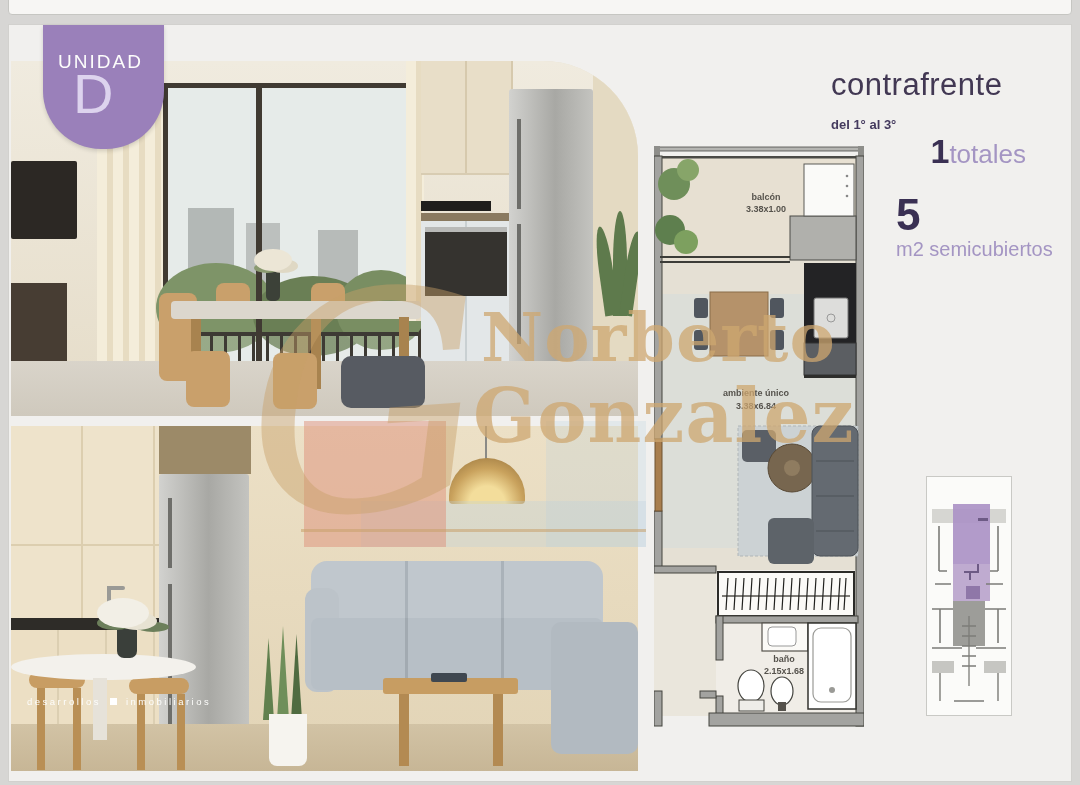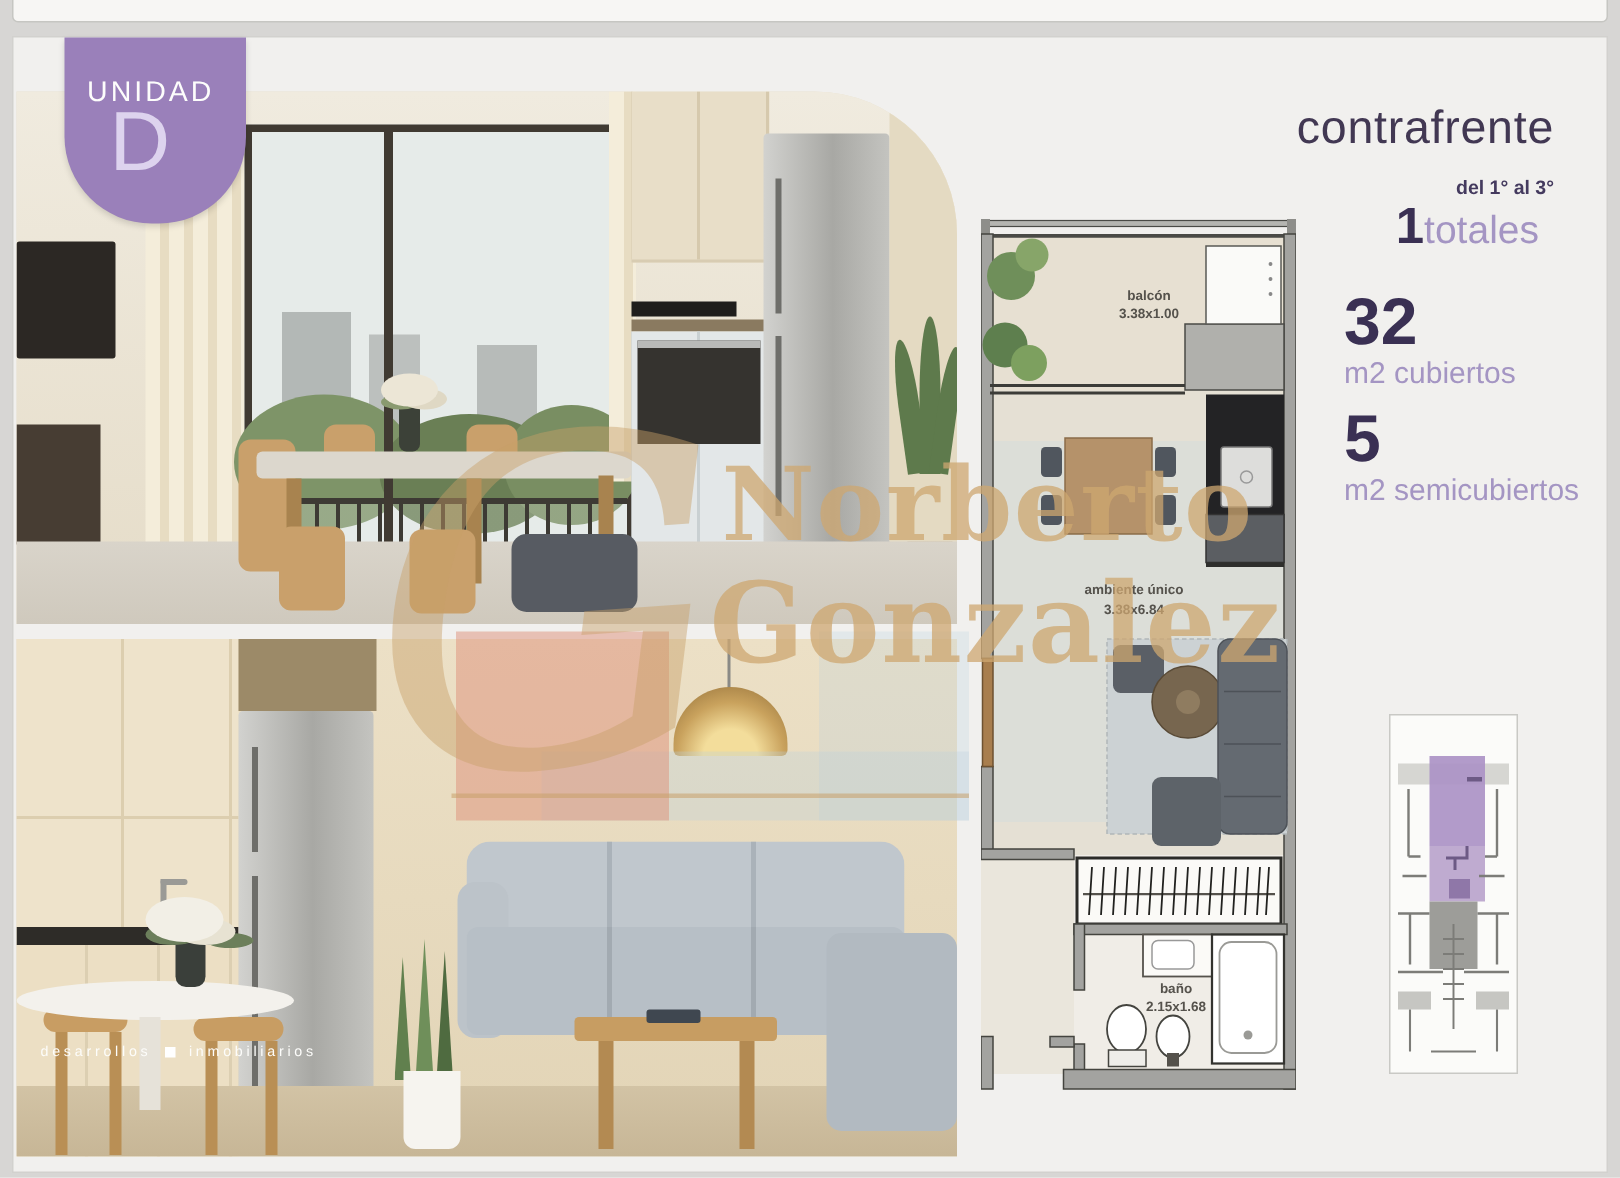--- a/index.html
+++ b/index.html
@@ -18,21 +18,21 @@
 
   
   .badge{left:34px;top:0;width:121px;height:124px;background:#9a80ba;
     border-radius:0 0 58px 58px;z-index:70;box-shadow:0 2px 4px rgba(0,0,0,.15);}
   .badge .u{position:absolute;left:0;right:6px;top:26px;text-align:center;
     color:#fdfdfc;font-size:19px;letter-spacing:2px;}
   .badge .d{position:absolute;left:30px;top:36px;color:#ddd3ee;
     font-size:56px;font-weight:400;}
 
   
-  .hdr{left:822px;top:42px;width:205px;text-align:right;z-index:20;}
+  .hdr{left:822px;top:42px;width:205px;text-align:left;z-index:20;}
   .hdr .orient{font-size:31px;color:#423853;letter-spacing:.5px;font-weight:500;}
   .hdr .floors{font-size:13px;color:#443a5e;font-weight:700;margin-top:14px;}
   .hdr .rooms{margin-top:0;padding-right:10px;display:flex;justify-content:flex-end;align-items:baseline;}
   .hdr .rooms .n{font-size:34px;font-weight:700;color:#3a3053;}
   .hdr .rooms .l{font-size:26px;color:#a495c3;}
 
   
   .specs{left:887px;top:168px;width:180px;z-index:20;}
   .spec{margin-bottom:10px;}
   .spec .v{font-size:44px;font-weight:700;color:#3a3053;line-height:1;}
@@ -325,24 +325,20 @@
     <div class="orient">contrafrente</div>
     <div class="floors">del 1° al 3°</div>
     <div class="rooms">
       <span class="n">1</span>
       <span class="l">totales</span>
     </div>
   </div>
 
   <div class="abs specs">
     <div class="spec">
-      <div class="v">32</div>
-      <div class="t">m2 cubiertos</div>
-    </div>
-    <div class="spec">
       <div class="v">5</div>
       <div class="t">m2 semicubiertos</div>
     </div>
     <div class="spec">
     </div>
   </div>
 
   <svg class="abs kp" width="86" height="240" viewBox="0 0 86 240">
     <rect x="0.5" y="0.5" width="85" height="239" fill="#fbfbf9" stroke="#c9c9c5" stroke-width="1"></rect>
     <rect x="6" y="33" width="74" height="14" fill="#d6d6d2"></rect>

